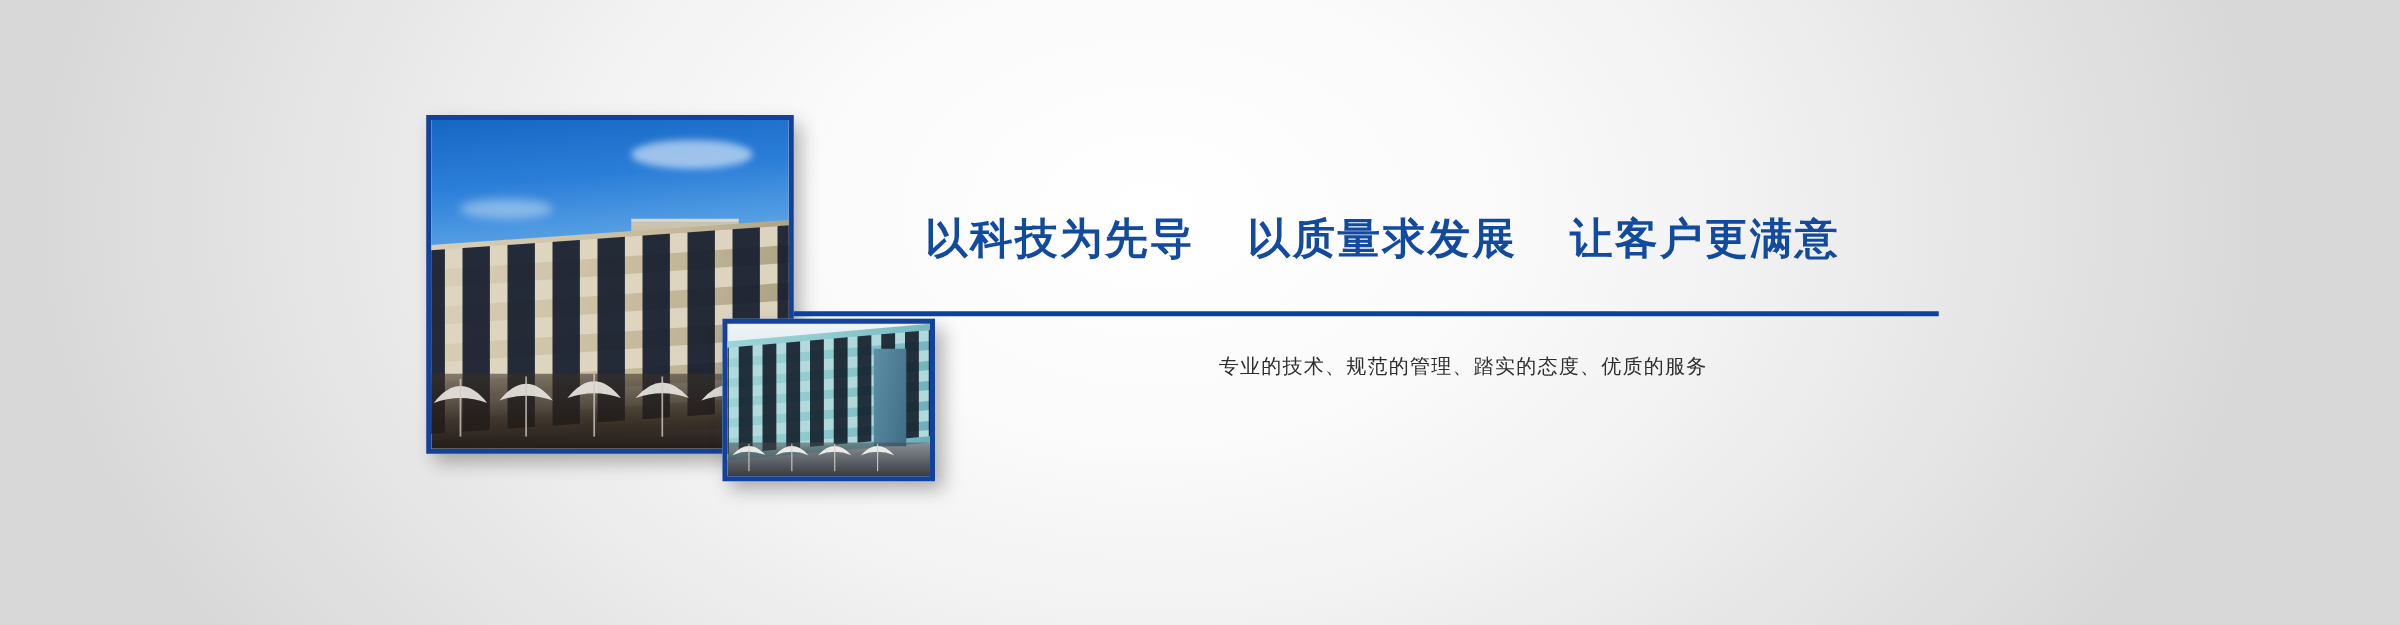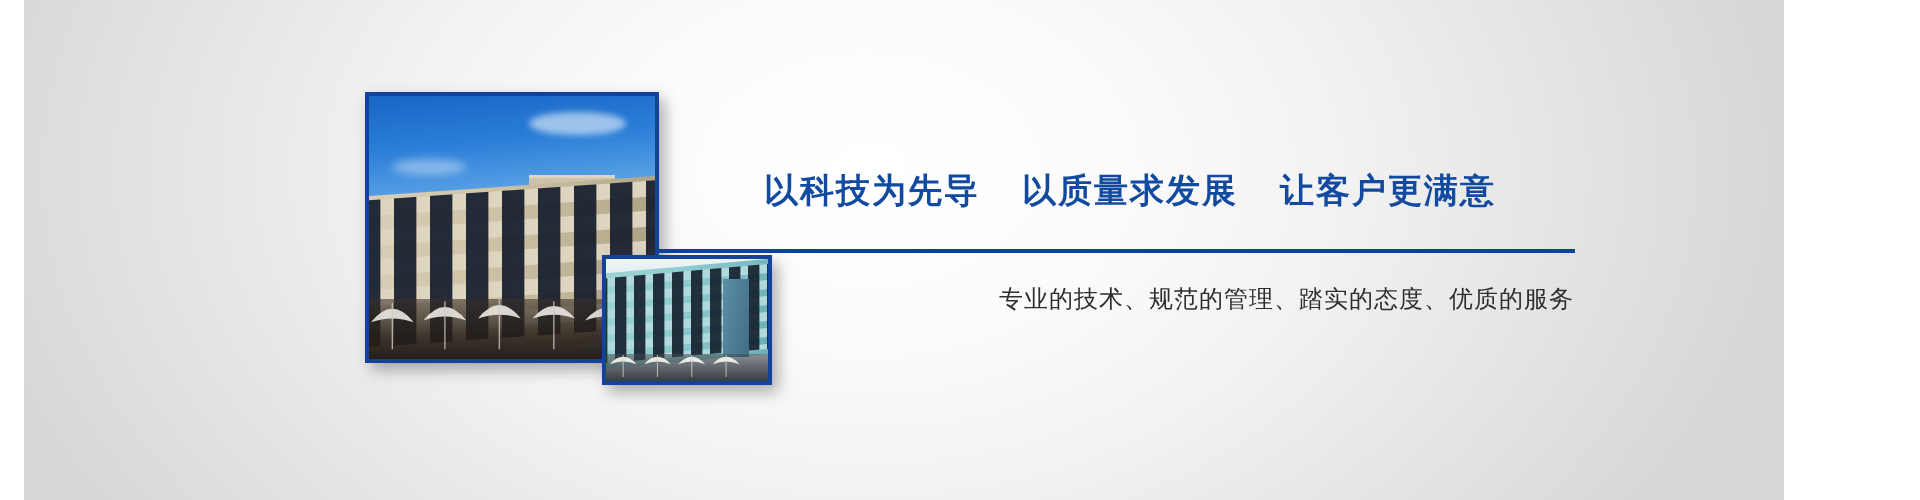--- a/index.html
+++ b/index.html
@@ -4,26 +4,25 @@
 <title>Banner</title>
 <style>
   * { box-sizing: border-box; margin: 0; padding: 0; }
   html, body {
     width: 1920px; height: 500px;
     font-family: "Liberation Sans", "DejaVu Sans", sans-serif;
     overflow: hidden;
   }
   .banner {
     position: relative;
-    width: 1760px; height: 500px;
+    width: 1920px; height: 500px;
     background:
       radial-gradient(ellipse 900px 620px at 48% 34%, #ffffff 0%, #fbfbfb 28%, #f2f2f2 52%, #e6e6e6 74%, #d8d8d8 100%),
       linear-gradient(180deg, #f4f4f4 0%, #ececec 45%, #d9d9d9 100%);
     overflow: hidden;
-    margin-left: 24px;
   }
 
   
   .photo-stack { position: absolute; left: 0; top: 0; width: 960px; height: 500px; }
 
   .photo {
     position: absolute;
     border: 4px solid #14429a;
     background: #cfd6e0;
     overflow: hidden;
@@ -117,21 +116,21 @@
   .headline .seg { display: inline-block; }
   .headline .gap { display: inline-block; width: 42px; }
 
   .rule {
     position: absolute; left: 635px; top: 249px;
     width: 916px; height: 4px; background: #0b429b;
   }
 
   .subline {
     position: absolute; left: 975px; top: 283px;
-    color: #2e2e2e; font-size: 24px; letter-spacing: 1px;
+    color: #2e2e2e; font-size: 16px; letter-spacing: 1px;
     white-space: nowrap;
     font-family: "DejaVu Sans", "Liberation Sans", sans-serif;
   }
 </style>
 </head>
 <body>
 
 <div class="banner">
 
   <div class="photo-stack">

